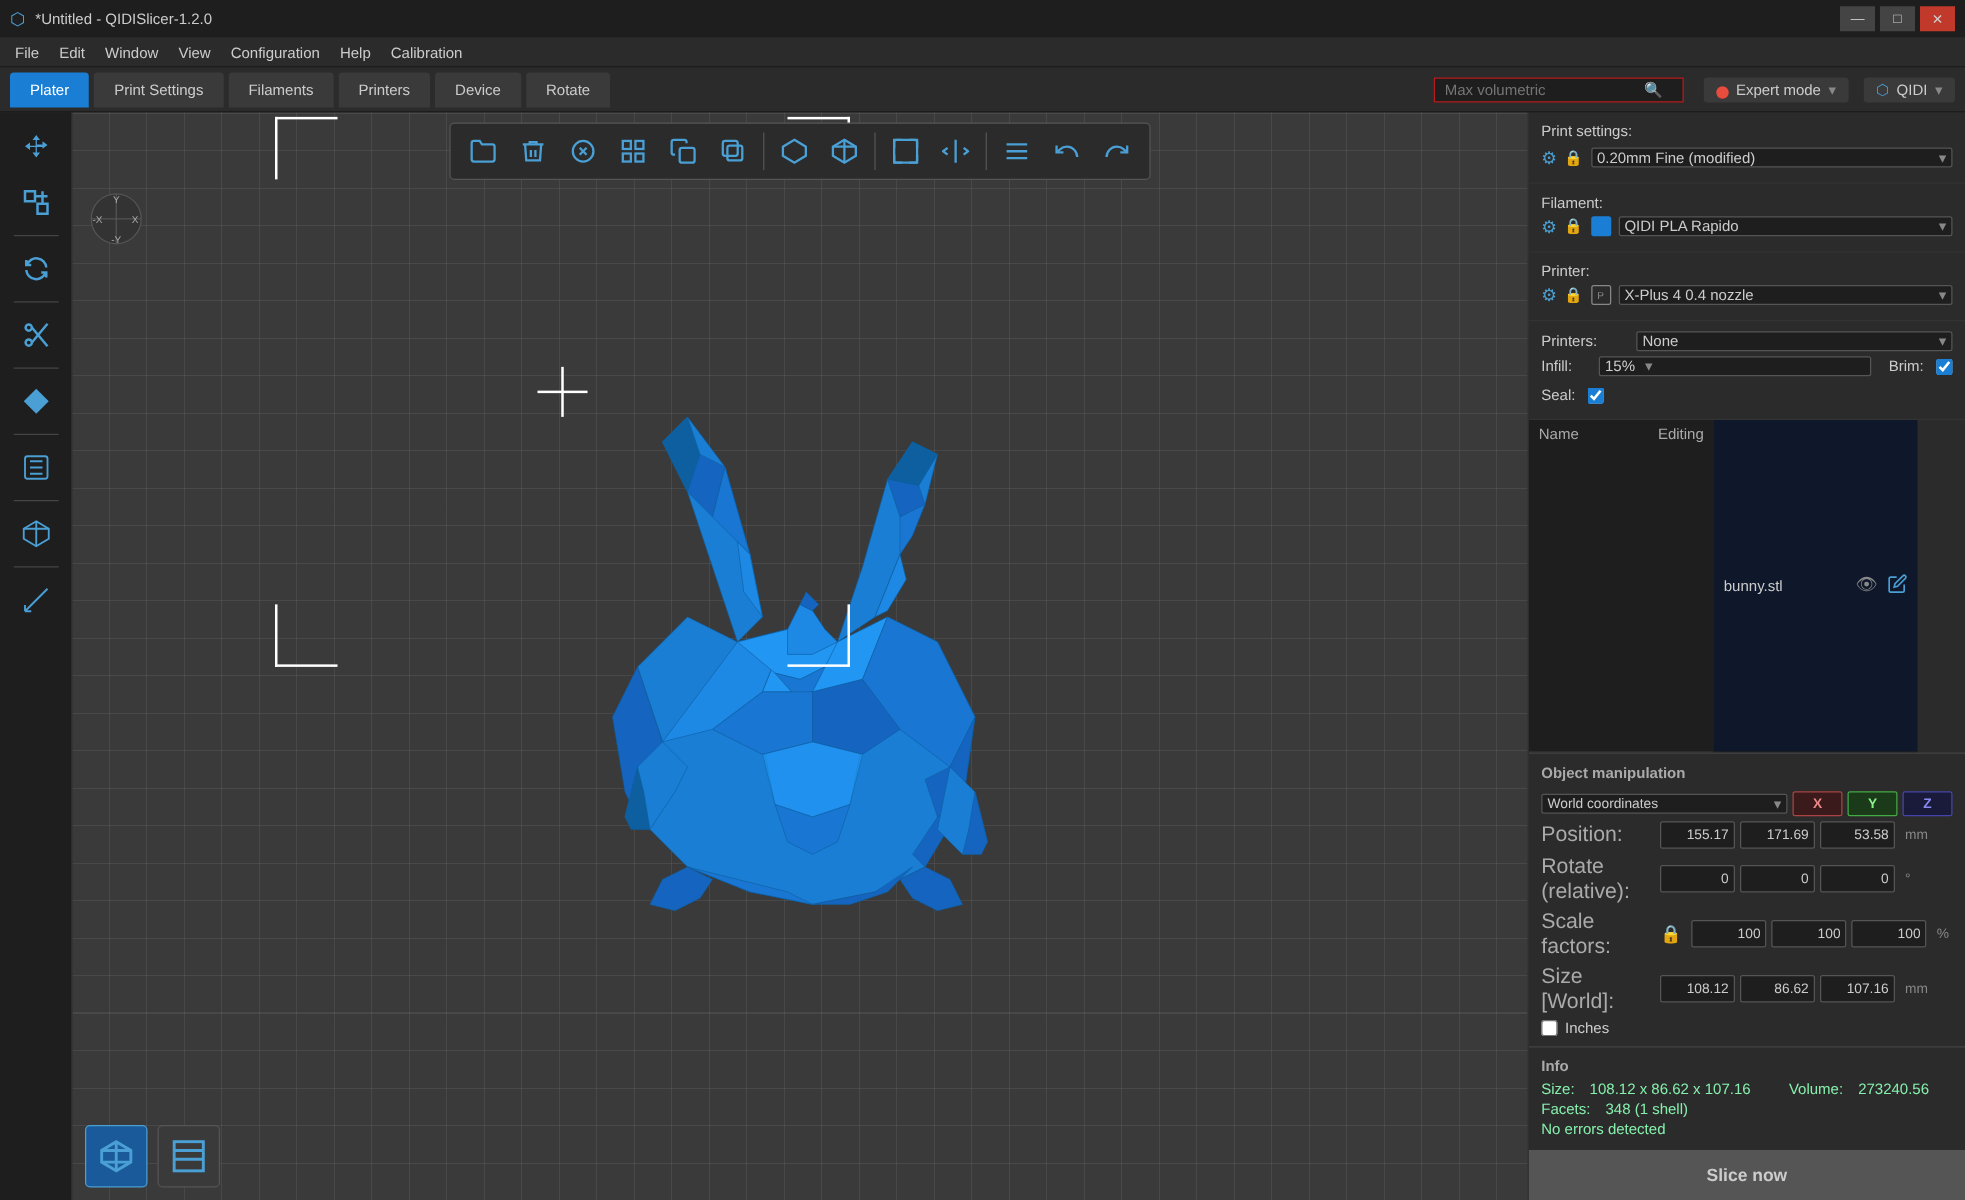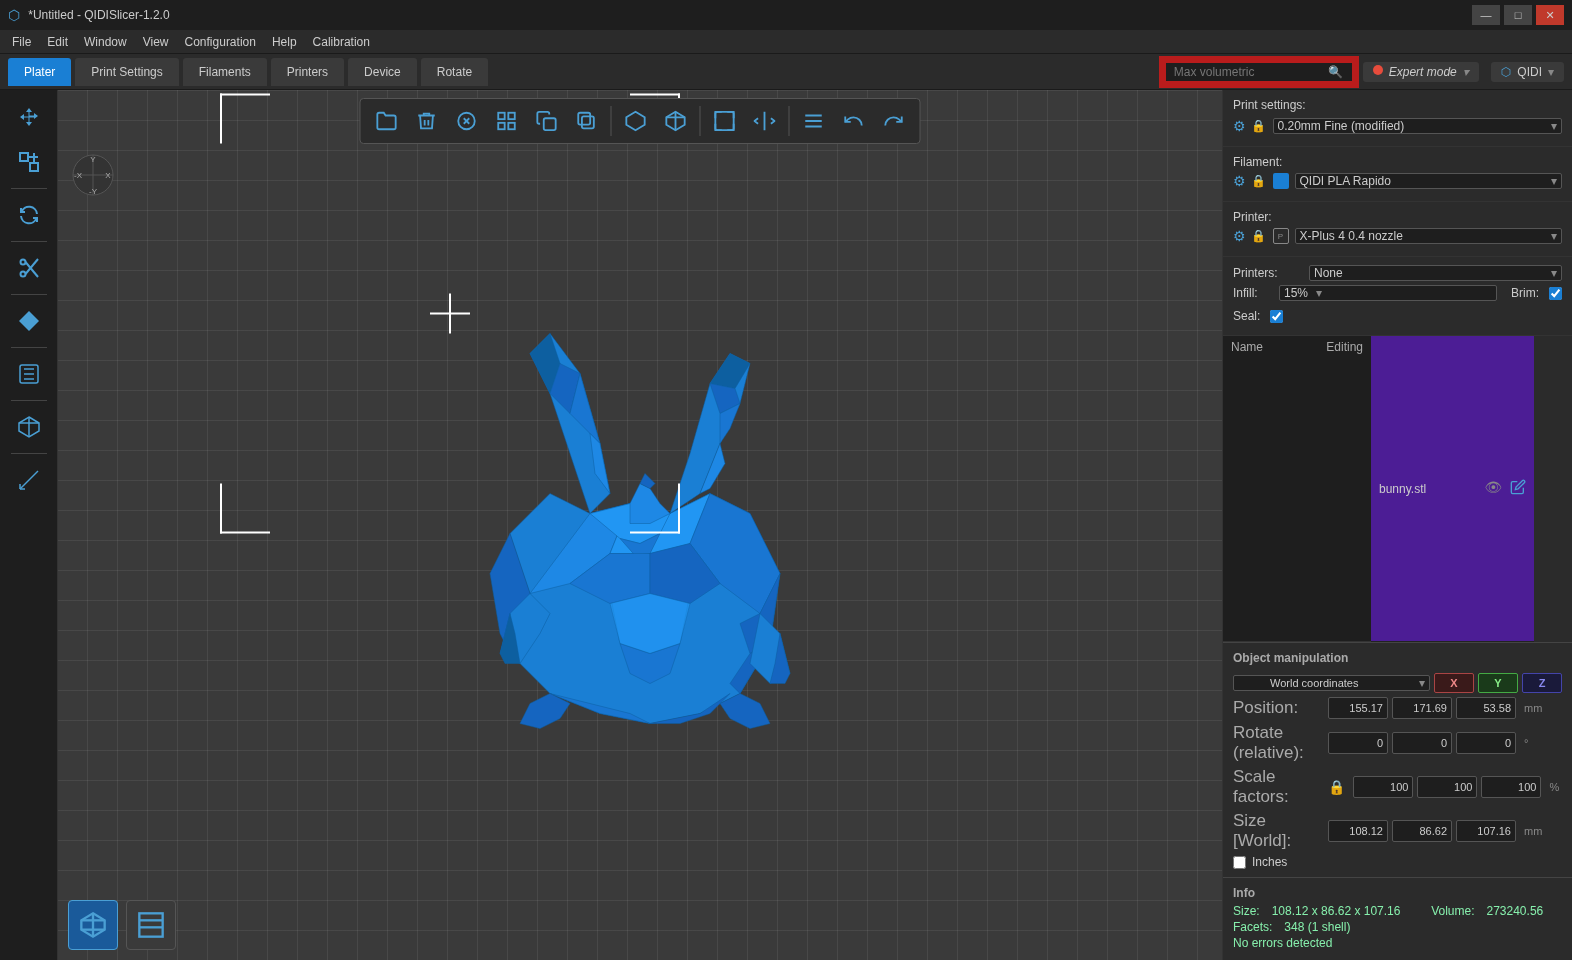--- a/index.html
+++ b/index.html
@@ -12,23 +12,23 @@
     #titlebar .win-btn.close { background: #c0392b; }
 
     
     #menubar { background: #2b2b2b; height: 24px; display: flex; align-items: center; padding: 0 4px; border-bottom: 1px solid #1a1a1a; }
     #menubar span { color: #ccc; padding: 2px 8px; font-size: 12px; cursor: pointer; }
 
     
     #tabbar { background: #2b2b2b; height: 36px; display: flex; align-items: center; padding: 0 8px; gap: 4px; border-bottom: 1px solid #1a1a1a; }
     .tab-btn { padding: 4px 16px; border: none; background: #3a3a3a; color: #ccc; cursor: pointer; font-size: 12px; height: 28px; border-radius: 3px 3px 0 0; }
     .tab-btn.active { background: #1a7fd4; color: #fff; }
-    .search-box { margin-left: auto; display: flex; align-items: center; background: #1e1e1e; border: 7px solid #b91c1c; padding: 2px 8px; width: 200px; }
+    .search-box { margin-left: auto; display: flex; align-items: center; background: #1e1e1e; border: 1px solid #b91c1c; padding: 2px 8px; width: 200px; }
     .search-box input { background: transparent; border: none; outline: none; color: #ccc; font-size: 12px; width: 160px; }
-    .expert-mode { margin-left: 0; display: flex; align-items: flex-start; gap: 6px; background: #3a3a3a; padding: 3px 10px; border-radius: 3px; cursor: pointer; color: #ccc; font-size: 12px; font-style: italic; }
+    .expert-mode { margin-left: 12px; display: flex; align-items: flex-end; gap: 6px; background: #3a3a3a; padding: 3px 10px; border-radius: 3px; cursor: pointer; color: #ccc; font-size: 12px; }
     .expert-mode .dot { width: 10px; height: 10px; background: #e74c3c; border-radius: 50%; }
     .qidi-btn { margin-left: 8px; display: flex; align-items: center; gap: 6px; background: #3a3a3a; padding: 3px 10px; border-radius: 3px; cursor: pointer; color: #ccc; font-size: 12px; }
 
     
     #main { display: flex; height: calc(960px - 30px - 24px - 36px); }
 
     
     #left-toolbar { width: 58px; background: #1e1e1e; display: flex; flex-direction: column; align-items: center; padding: 8px 0; gap: 4px; border-right: 1px solid #333; }
     .tool-btn { width: 40px; height: 40px; background: transparent; border: none; color: #4a9fd4; cursor: pointer; display: flex; align-items: center; justify-content: center; border-radius: 3px; font-size: 18px; }
     .tool-separator { width: 36px; height: 1px; background: #444; margin: 2px 0; }
@@ -63,21 +63,21 @@
     .swatch-printer { width: 16px; height: 16px; border: 1px solid #888; border-radius: 2px; flex-shrink: 0; display: flex; align-items: center; justify-content: center; font-size: 8px; color: #888; }
 
     .supports-row { display: flex; align-items: center; gap: 6px; margin-bottom: 4px; }
     .infill-row { display: flex; align-items: center; gap: 6px; margin-bottom: 8px; flex-wrap: wrap; }
 
     
     .objects-table { flex: 1; display: flex; flex-direction: row; min-height: 100px; }
     .objects-header { display: flex; background: #1e1e1e; border-bottom: 1px solid #333; }
     .objects-header-cell { padding: 4px 8px; color: #aaa; font-size: 12px; flex: 1; }
     .objects-header-cell.editing { flex: 0 0 100px; text-align: right; }
-    .objects-row { display: flex; align-items: center; padding: 4px 8px; background: #4c1d95; border-bottom: 1px solid #222; }
+    .objects-row { display: flex; align-items: center; padding: 4px 8px; background: #0f172a; border-bottom: 1px solid #222; }
     .objects-name { flex: 1; color: #ccc; font-size: 12px; }
     .objects-icons { display: flex; gap: 8px; flex: 0 0 100px; justify-content: flex-end; }
     .obj-icon { color: #888; font-size: 14px; cursor: pointer; }
     .obj-icon.blue { color: #4a9fd4; }
 
     
     .manip-section { border-top: 1px solid #444; padding: 8px 10px; }
     .manip-title { color: #aaa; font-size: 12px; font-weight: bold; margin-bottom: 8px; }
     .manip-coord-row { display: flex; align-items: center; gap: 4px; margin-bottom: 4px; }
     .xyz-badge { width: 40px; height: 20px; display: flex; align-items: center; justify-content: center; font-size: 11px; font-weight: bold; border-radius: 2px; }
@@ -502,21 +502,21 @@
               </svg>
           </span>
         </div>
       </div>
     </div>
 
     <div class="manip-section">
       <div class="manip-title">Object manipulation</div>
 
       <div class="manip-coord-row">
-        <div class="panel-select-wrapper" style="width:140px;padding-left:32px;">
+        <div class="panel-select-wrapper" style="width:140px;">
           <span style="padding:0 4px;color:#ccc;font-size:11px;flex:1;">World coordinates</span>
           <span style="color:#888;padding:0 4px;">▾</span>
         </div>
         <div style="display:flex;gap:4px;margin-left:auto;">
           <div class="xyz-badge x">X</div>
           <div class="xyz-badge y">Y</div>
           <div class="xyz-badge z">Z</div>
         </div>
       </div>
 
@@ -578,16 +578,17 @@
       </div>
       <div class="info-row">
         <span>Facets:</span>
         <span>348 (1 shell)</span>
       </div>
       <div class="info-row">
         <span>No errors detected</span>
       </div>
     </div>
 
+    <button id="slice-btn">Slice now</button>
 
   </div>
 
 </div>
 
 </body></html>

